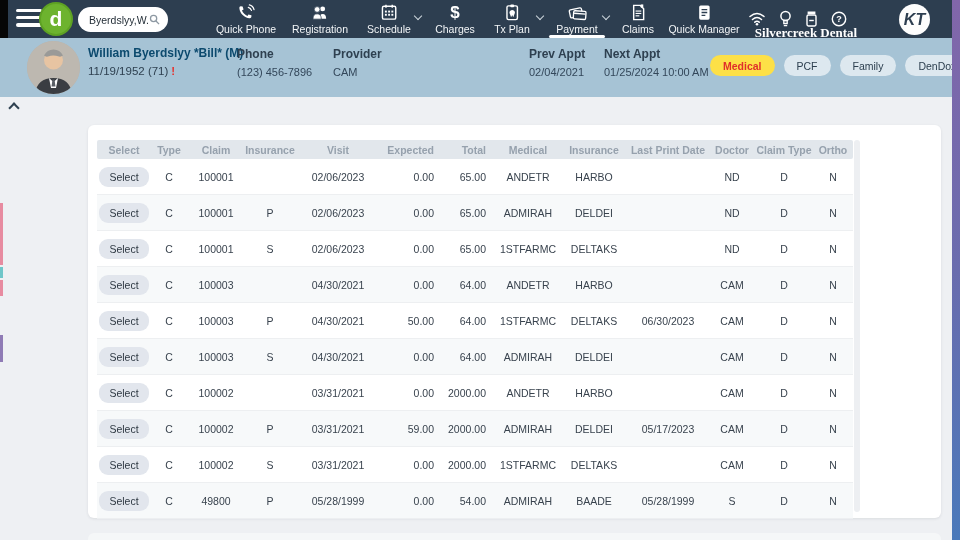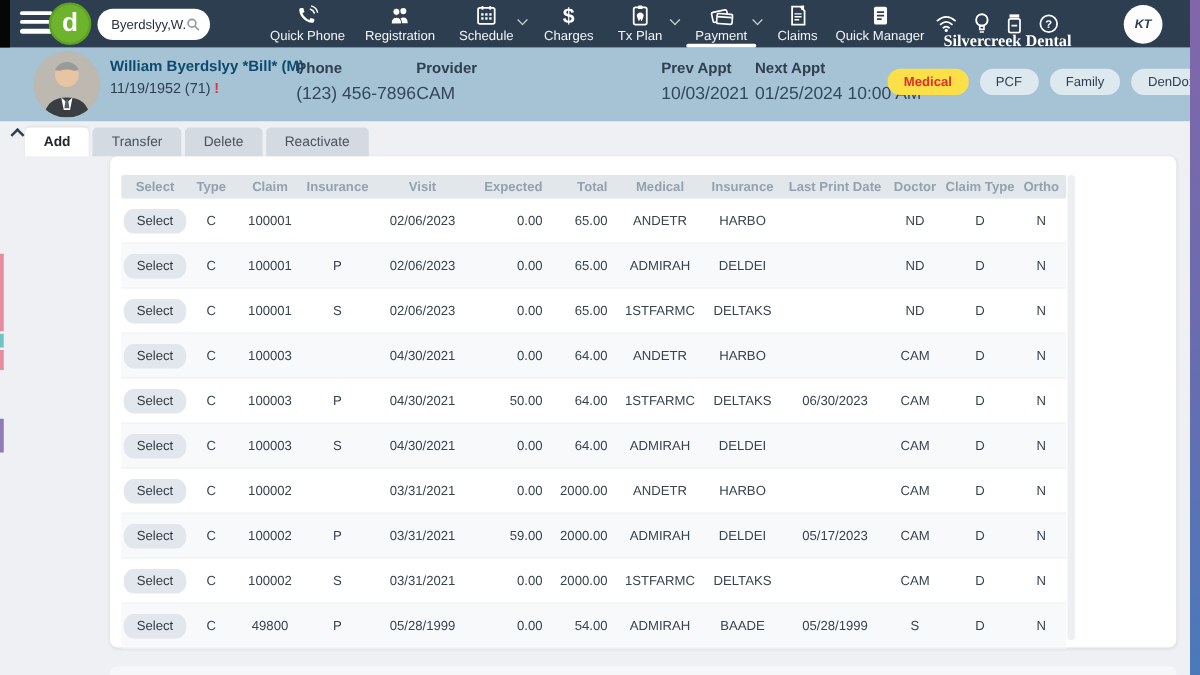--- a/index.html
+++ b/index.html
@@ -27,36 +27,36 @@
   .tb-dollar { color:#fff; font-size:17px; font-weight:bold; line-height:19px; }
   .tb-chevron { position:absolute; top:13px; width:7px; height:7px; }
   .tb-chevron:before { content:""; position:absolute; left:0; top:0; width:5px; height:5px;
                        border-right:1.6px solid #cdd6dd; border-bottom:1.6px solid #cdd6dd; transform:rotate(45deg); }
   .active-underline { position:absolute; left:549px; top:35px; width:56px; height:3px; background:#fff; border-radius:2px; }
 
   .practice-icons { position:absolute; left:748px; top:10px; width:120px; height:17px; display:flex; gap:13px; align-items:center; }
   .practice-name { position:absolute; left:806px; top:25px; transform:translateX(-50%); color:#fff;
                    font-family:"Liberation Serif","DejaVu Serif",serif; font-weight:bold; font-size:13px; white-space:nowrap; }
   .user-avatar { position:absolute; left:899px; top:4px; width:31px; height:31px; border-radius:50%;
-                 background:#fdfdfd; color:#2d3e50; font-size:10px; font-weight:bold; font-style:italic;
+                 background:#fdfdfd; color:#2d3e50; font-size:16px; font-weight:bold; font-style:italic;
                  display:flex; align-items:center; justify-content:center; cursor:pointer; }
 
   
   .banner { position:absolute; left:0; top:38px; width:960px; height:59px; background:#a6c3d5; z-index:4; }
   .banner-caret { position:absolute; left:10px; top:64px; width:9px; height:9px; cursor:pointer; }
   .banner-caret:before { content:""; position:absolute; left:0; top:2px; width:6px; height:6px;
                          border-left:2px solid #2e4050; border-top:2px solid #2e4050; transform:rotate(45deg); }
   .pat-avatar { position:absolute; left:27px; top:3px; width:53px; height:53px; border-radius:50%; overflow:hidden; background:#b9b4ac; }
   .pat-name-block { position:absolute; left:88px; top:8px; }
   .pat-name { font-size:12px; font-weight:bold; color:#0c4a6e; white-space:nowrap; }
   .pat-dob { margin-top:5px; font-size:11.5px; color:#2e4050; }
   .pat-alert { color:#e53430; font-weight:bold; margin-left:3px; }
   .bfield { position:absolute; top:9px; }
   .bfield .blabel { font-size:12px; font-weight:bold; color:#2e4050; white-space:nowrap; }
-  .bfield .bvalue { margin-top:5px; font-size:14px; color:#33475a; white-space:nowrap; }
+  .bfield .bvalue { margin-top:5px; font-size:11px; color:#33475a; white-space:nowrap; }
   .badges { position:absolute; left:710px; top:17px; display:flex; gap:9px; }
   .badge { height:21px; padding:0 13px; border-radius:11px; background:rgba(255,255,255,0.62);
            display:flex; align-items:center; font-size:10.5px; color:#2e4050; white-space:nowrap; cursor:pointer; }
   .badge.alert { background:#fde047; color:#e02f2b; font-weight:bold; }
 
   
   .edge-mark { position:absolute; left:0; width:3px; z-index:3; }
   .tabs { position:absolute; left:20px; top:102px; display:flex; gap:3px; z-index:2; }
   .tab { height:23px; padding:0 15px; border-radius:4px 4px 0 0; background:#d3dae1; color:#47525d;
          font-size:11px; display:flex; align-items:center; cursor:pointer; }
@@ -252,47 +252,41 @@
     <div class="bfield" style="left:237px">
       <div class="blabel">Phone</div>
       <div class="bvalue">(123) 456-7896</div>
     </div>
     <div class="bfield" style="left:333px">
       <div class="blabel">Provider</div>
       <div class="bvalue">CAM</div>
     </div>
     <div class="bfield" style="left:529px">
       <div class="blabel">Prev Appt</div>
-      <div class="bvalue">10/03/2021</div>
+      <div class="bvalue">02/04/2021</div>
     </div>
     <div class="bfield" style="left:604px">
       <div class="blabel">Next Appt</div>
       <div class="bvalue">01/25/2024 10:00 AM</div>
     </div>
 
     <div class="badges">
       <div class="badge alert">Medical</div>
       <div class="badge">PCF</div>
       <div class="badge">Family</div>
       <div class="badge">DenDox</div>
 
     </div>
   </section>
 
   <div class="edge-mark" style="top:203px;height:62px;background:#e78ba0"></div>
   <div class="edge-mark" style="top:267px;height:11px;background:#6fc6c9"></div>
   <div class="edge-mark" style="top:280px;height:16px;background:#e78ba0"></div>
   <div class="edge-mark" style="top:335px;height:27px;background:#8f7bb5"></div>
 
-  <nav class="tabs">
-    <div class="tab active">Add</div>
-    <div class="tab">Transfer</div>
-    <div class="tab">Delete</div>
-    <div class="tab">Reactivate</div>
-  </nav>
 
   <div class="card">
     <div class="tablewrap">
       <div class="thead" id="table-head">
           <div class="hcell">Select</div>
           <div class="hcell">Type</div>
           <div class="hcell">Claim</div>
           <div class="hcell">Insurance</div>
           <div class="hcell">Visit</div>
           <div class="hcell r">Expected</div>

